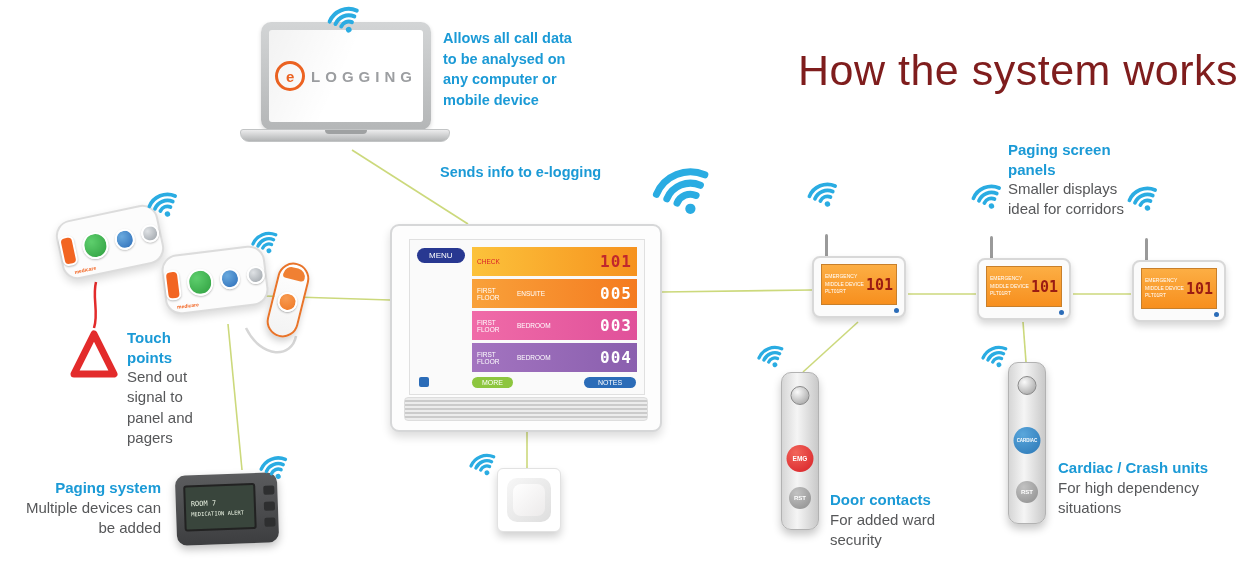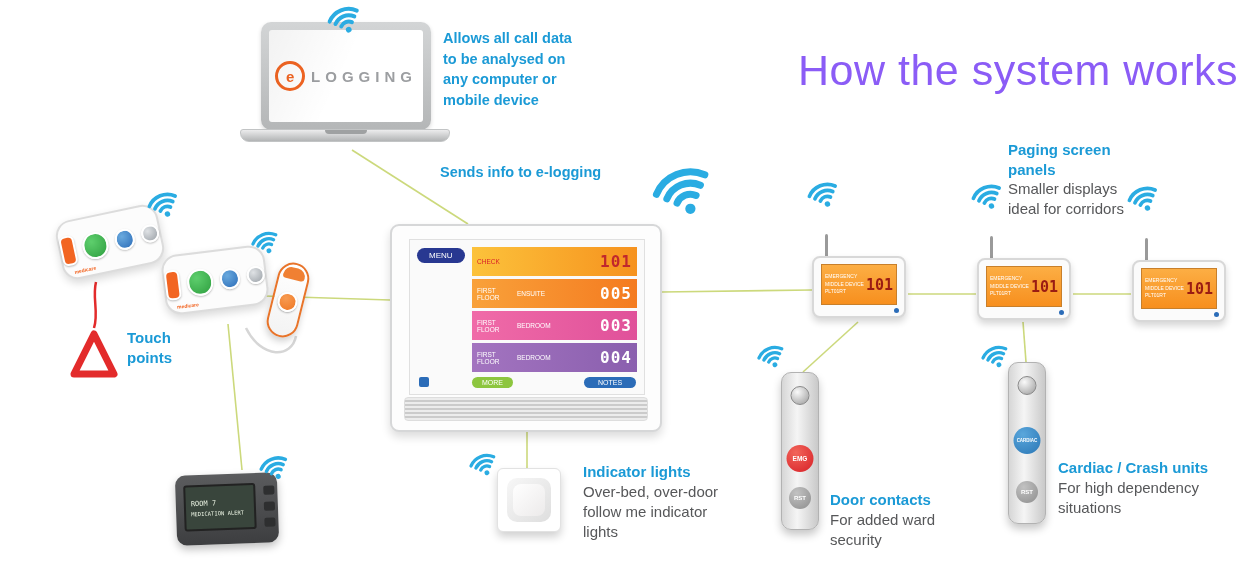--- a/index.html
+++ b/index.html
@@ -1,20 +1,20 @@
 <!DOCTYPE html>
 <html><head>
 <meta charset="utf-8">
 <style>
   html,body{margin:0;padding:0;background:#fff;}
   body{font-family:"Liberation Sans",sans-serif;color:#58595b;}
   .stage{position:relative;width:1257px;height:586px;background:#fff;overflow:hidden;margin:0 auto;}
 
   
-  .title{position:absolute;left:798px;top:46px;font-size:43px;font-weight:300;color:#8b5cf6;letter-spacing:.5px;white-space:nowrap;}
+  .title{position:absolute;left:798px;top:46px;font-size:43px;font-weight:300;color:#7f1d1d;letter-spacing:.5px;white-space:nowrap;}
   .heading{font-size:15px;font-weight:bold;color:#1b9ad6;line-height:1.3;}
   .body-text{font-size:15px;color:#565759;line-height:1.35;}
   .caption-bold{position:absolute;left:443px;top:28px;width:142px;font-size:14.5px;font-weight:bold;color:#1b9ad6;line-height:1.42;}
   .sends-info{position:absolute;left:440px;top:164px;font-size:14.5px;font-weight:bold;color:#1b9ad6;}
   .callpoints-text{position:absolute;left:127px;top:328px;width:86px;}
   .paging-text{position:absolute;left:8px;top:478px;width:153px;text-align:right;}
   .indicator-text{position:absolute;left:583px;top:462px;width:150px;}
   .touch-text{position:absolute;left:1008px;top:140px;width:118px;}
   .door-text{position:absolute;left:830px;top:458px;width:122px;margin-top:32px;}
   .cardiac-text{position:absolute;left:1058px;top:458px;width:168px;}
@@ -356,27 +356,28 @@
           <path d="M3.7 17.7 A23 23 0 0 1 36.3 17.7"></path>
           <circle cx="20" cy="34" r="3.2"></circle>
         </svg>
       </span>
 
     <div class="caption-bold">Allows all call data to be analysed on any computer or mobile device</div>
     <div class="sends-info">Sends info to e-logging</div>
 
     <div class="callpoints-text">
       <div class="heading">Touch points</div>
-    </div>
-
-
-    <div class="indicator-text">
-      <div class="heading">Indicator lights</div>
-      <div class="body-text">Over-bed, over-door follow me indicator lights</div>
-    </div>
+      <div class="body-text">Send out signal to panel and pagers</div>
+    </div>
+
+    <div class="paging-text">
+      <div class="heading">Paging system</div>
+      <div class="body-text">Multiple devices can be added</div>
+    </div>
+
 
     <div class="touch-text">
       <div class="heading">Paging screen panels</div>
       <div class="body-text">Smaller displays ideal for corridors</div>
     </div>
 
     <div class="door-text">
       <div class="heading">Door contacts</div>
       <div class="body-text">For added ward security</div>
     </div>

